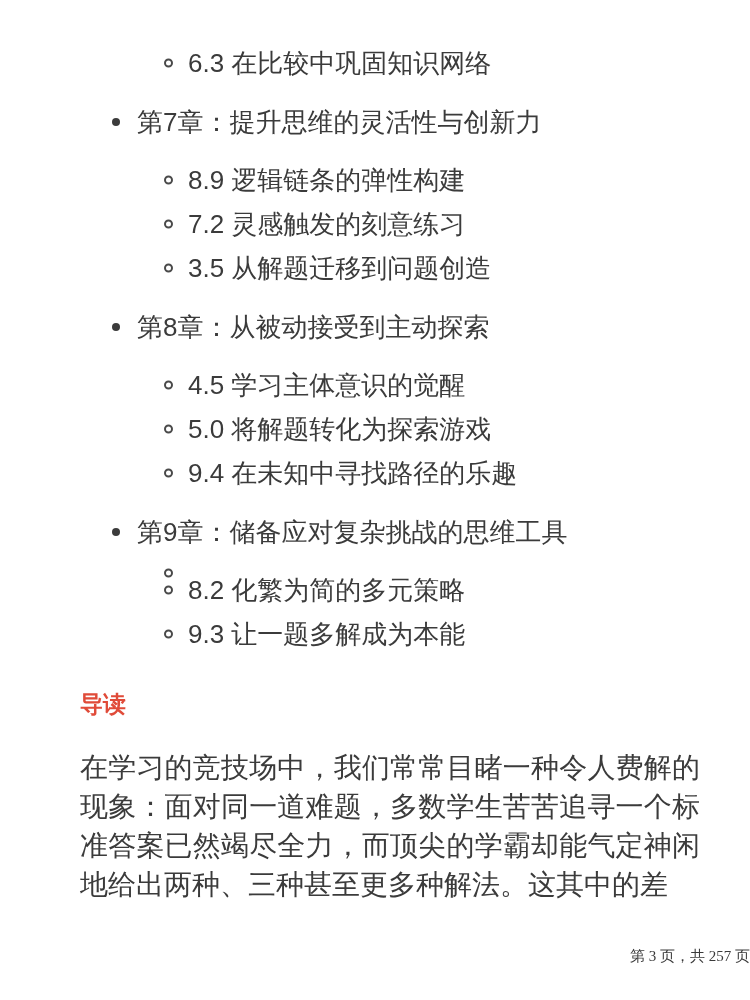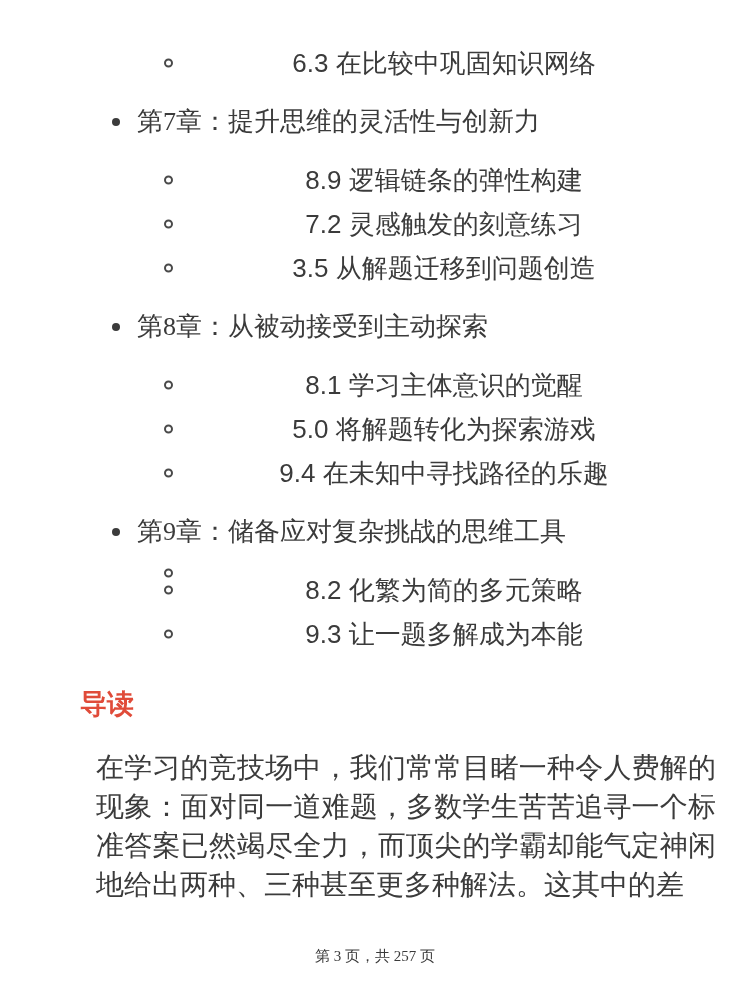--- a/index.html
+++ b/index.html
@@ -9,75 +9,74 @@
     font-family: "Liberation Sans", sans-serif;
     color: #3b3b3b;
     overflow: hidden;
   }
   body { position: relative; }
   .page { padding: 46px 50px 0 80px; }
 
   
   .toc { list-style: none; font-size: 26px; line-height: 34px; }
   .toc-item { position: relative; }
-  .toc-item.level1 { padding-left: 57px; margin-top: 25px; margin-bottom: 24px; font-family: Liberation Serif, serif; }
-  .toc-item.level2 { padding-left: 108px; margin-top: 10px; text-align: center; }
+  .toc-item.level1 { padding-left: 57px; margin-top: 25px; margin-bottom: 24px; }
+  .toc-item.level2 { padding-left: 108px; margin-top: 10px; }
   .toc .toc-item:first-child { margin-top: 0; }
   .bullet {
     position: absolute; top: 50%; transform: translateY(-50%);
     border-radius: 50%;
   }
   .level1 .bullet { left: 32px; width: 8px; height: 8px; background: #3b3b3b; }
   .level2 .bullet { left: 84px; width: 9px; height: 9px; border: 2px solid #4a4a4a; background: transparent; }
   .toc-label { display: inline-block; }
 
   
   .section-heading {
     margin-top: 33px;
-    font-size: 27px;
+    font-size: 23px;
     line-height: 40px;
     font-weight: bold;
   }
 
   
   .body-paragraph {
     margin-top: 24px;
     width: 620px;
     font-size: 28px;
     line-height: 39px;
     text-align: justify;
     color: #3b3b3b;
-    margin-left: 16px;
   }
 
   
   .page-footer {
     position: absolute;
     left: 0; top: 947px;
     width: 750px;
-    text-align: center;
+    text-align: right;
     font-family: "Liberation Serif", serif;
     font-size: 15px;
     line-height: 19px;
     color: #3a3a3a;
   }
 </style>
 </head>
 <body>
 
 <div class="page">
 
   <ul class="toc">
       <li class="toc-item level2"><span class="bullet"></span><span class="toc-label">6.3 在比较中巩固知识网络</span></li>
       <li class="toc-item level1"><span class="bullet"></span><span class="toc-label">第7章：提升思维的灵活性与创新力</span></li>
       <li class="toc-item level2"><span class="bullet"></span><span class="toc-label">8.9 逻辑链条的弹性构建</span></li>
       <li class="toc-item level2"><span class="bullet"></span><span class="toc-label">7.2 灵感触发的刻意练习</span></li>
       <li class="toc-item level2"><span class="bullet"></span><span class="toc-label">3.5 从解题迁移到问题创造</span></li>
       <li class="toc-item level1"><span class="bullet"></span><span class="toc-label">第8章：从被动接受到主动探索</span></li>
-      <li class="toc-item level2"><span class="bullet"></span><span class="toc-label">8.1 学习主体意识的觉醒</span></li>
+      <li class="toc-item level2"><span class="bullet"></span><span class="toc-label">4.5 学习主体意识的觉醒</span></li>
       <li class="toc-item level2"><span class="bullet"></span><span class="toc-label">5.0 将解题转化为探索游戏</span></li>
       <li class="toc-item level2"><span class="bullet"></span><span class="toc-label">9.4 在未知中寻找路径的乐趣</span></li>
       <li class="toc-item level1"><span class="bullet"></span><span class="toc-label">第9章：储备应对复杂挑战的思维工具</span></li>
       <li class="toc-item level2"><span class="bullet"></span></li>
       <li class="toc-item level2"><span class="bullet"></span><span class="toc-label">8.2 化繁为简的多元策略</span></li>
       <li class="toc-item level2"><span class="bullet"></span><span class="toc-label">9.3 让一题多解成为本能</span></li>
     </ul>
 
   <h2 class="section-heading" style="color: rgb(224, 75, 57);">导读</h2>
 

